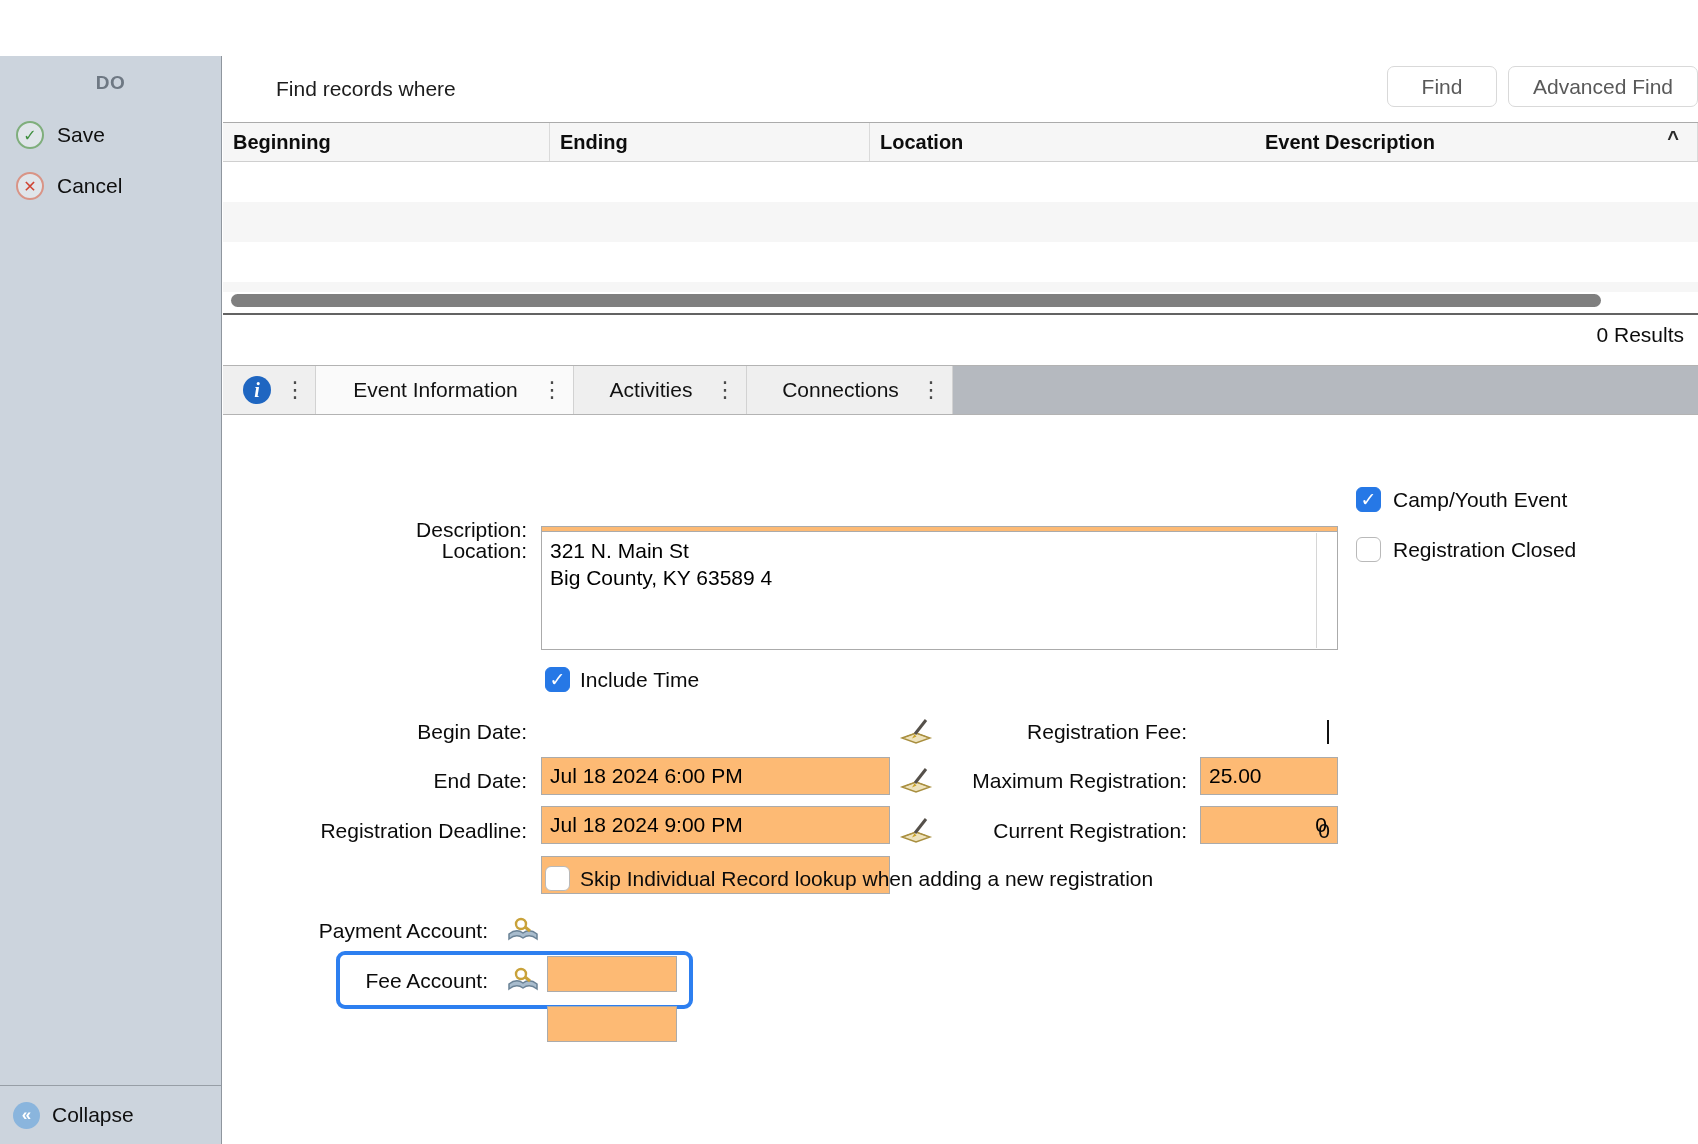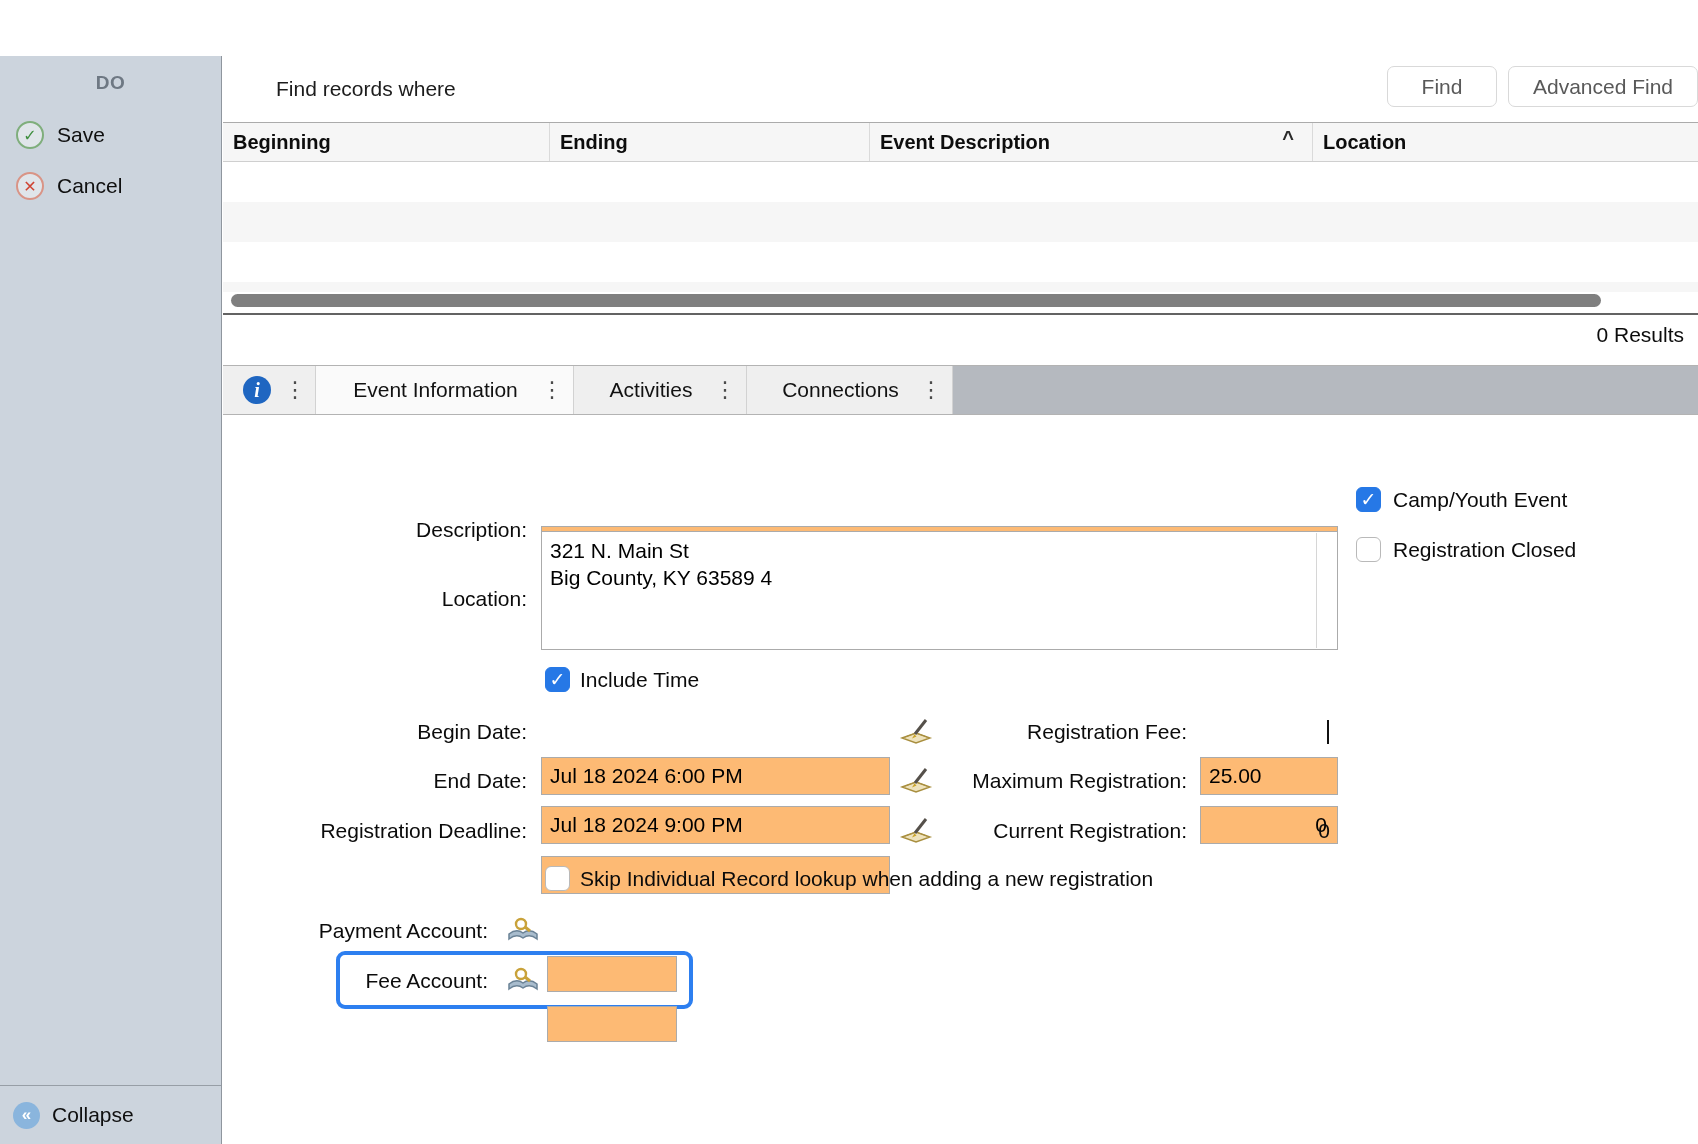--- a/index.html
+++ b/index.html
@@ -134,26 +134,26 @@
     <button class="btn btn-find">Find</button>
     <button class="btn btn-advanced">Advanced Find</button>
 
     <div class="table-header">
       <div class="th c1">
         <span>Beginning</span>
       </div>
       <div class="th c2">
         <span>Ending</span>
       </div>
+      <div class="th c4">
+        <span>Location</span>
+      </div>
       <div class="th c3">
         <span>Event Description</span>
         <span class="sort-caret">^</span>
-      </div>
-      <div class="th c4">
-        <span>Location</span>
       </div>
     </div>
     <div class="table-body"></div>
     <div class="h-scrollbar"></div>
     <div class="table-bottom-line"></div>
     <div class="results-count">0 Results</div>
 
     <div class="tabbar">
       <div class="seg-info">
         <span class="info-icon">i</span>
@@ -173,21 +173,21 @@
       </div>
       <div class="tab-filler"></div>
     </div>
 
     <div class="form-label lbl-left" style="top:426px; line-height:39px;margin-top:28px;">Description:</div>
     <input class="fld" style="left: 318px; top: 426px; width: 797px; height: 39px;" value="Summer Camp">
 
     <span class="cb checked" style="left:1133px; top:431px;"></span>
     <span class="cb-label" style="left:1170px; top:431px; line-height:26px;">Camp/Youth Event</span>
 
-    <div class="form-label lbl-left" style="top:479px; line-height:32px;margin-top:48px;">Location:</div>
+    <div class="form-label lbl-left" style="top:479px; line-height:32px;">Location:</div>
     <div class="loc-wrap">
       <textarea class="loc" style="">321 N. Main St
 Big County, KY 63589 4</textarea>
       <span class="gutter"></span>
     </div>
 
     <span class="cb" style="left:1133px; top:481px;"></span>
     <span class="cb-label" style="left:1170px; top:481px; line-height:26px;">Registration Closed</span>
 
     <span class="cb checked" style="left:322px; top:611px;"></span>

